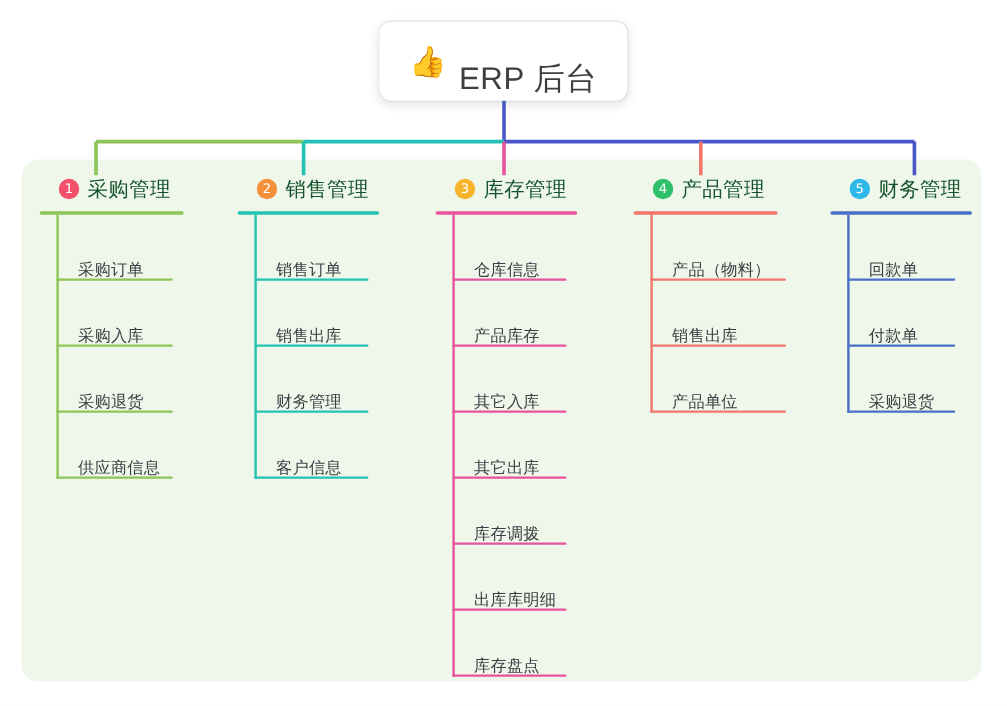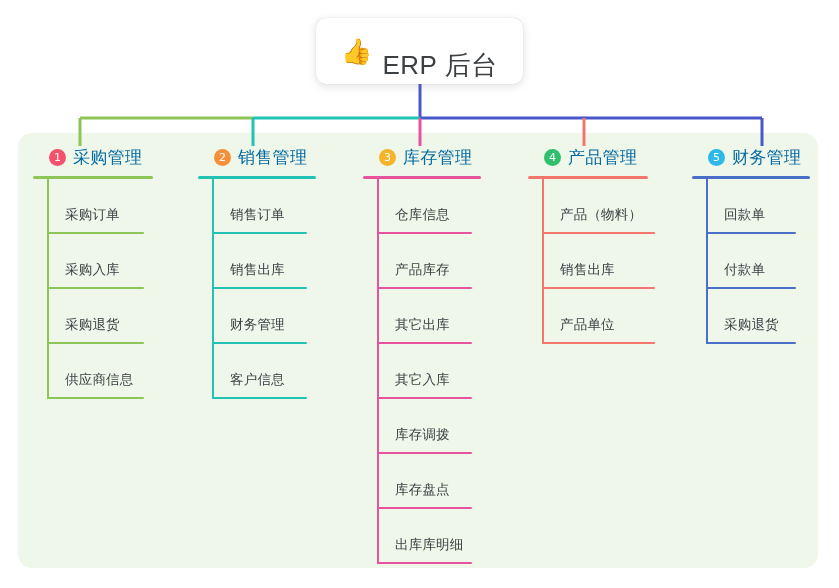--- a/index.html
+++ b/index.html
@@ -90,21 +90,21 @@
     border-radius: 50%;
     color: #ffffff;
     font-size: 11px;
     line-height: 17px;
     text-align: center;
     font-family: "DejaVu Sans", sans-serif;
     flex: 0 0 auto;
   }
   .col-title {
     font-size: 17px;
-    color: #0369a1;
+    color: #14532d;
     letter-spacing: 0.3px;
   }
   .head-rule {
     height: 3px;
     margin-top: 7px;
     border-radius: 2px;
   }
 
   
   .leaves {
@@ -120,21 +120,21 @@
     width: 2px;
   }
   .leaf {
     position: relative;
     height: 55px;
     box-sizing: border-box;
   }
   .leaf-text {
     position: absolute;
     left: 18px;
-    bottom: 10px;
+    bottom: 0;
     font-size: 13.5px;
     color: #3a3f44;
     white-space: nowrap;
     letter-spacing: 0.2px;
   }
   .leaf-rule {
     position: absolute;
     left: 0;
     bottom: 0;
     height: 2px;
@@ -228,37 +228,37 @@
           <div class="spine" style="background: rgb(232, 83, 158);"></div>
           <div class="leaf">
             <span class="leaf-text">仓库信息</span>
             <div class="leaf-rule" style="background: rgb(232, 83, 158); width: 95px;"></div>
           </div>
           <div class="leaf">
             <span class="leaf-text">产品库存</span>
             <div class="leaf-rule" style="background: rgb(232, 83, 158); width: 95px;"></div>
           </div>
           <div class="leaf">
+            <span class="leaf-text">其它入库</span>
+            <div class="leaf-rule" style="background: rgb(232, 83, 158); width: 95px;"></div>
+          </div>
+          <div class="leaf">
             <span class="leaf-text">其它出库</span>
             <div class="leaf-rule" style="background: rgb(232, 83, 158); width: 95px;"></div>
           </div>
           <div class="leaf">
-            <span class="leaf-text">其它入库</span>
-            <div class="leaf-rule" style="background: rgb(232, 83, 158); width: 95px;"></div>
-          </div>
-          <div class="leaf">
             <span class="leaf-text">库存调拨</span>
             <div class="leaf-rule" style="background: rgb(232, 83, 158); width: 95px;"></div>
           </div>
           <div class="leaf">
+            <span class="leaf-text">出库库明细</span>
+            <div class="leaf-rule" style="background: rgb(232, 83, 158); width: 95px;"></div>
+          </div>
+          <div class="leaf">
             <span class="leaf-text">库存盘点</span>
-            <div class="leaf-rule" style="background: rgb(232, 83, 158); width: 95px;"></div>
-          </div>
-          <div class="leaf">
-            <span class="leaf-text">出库库明细</span>
             <div class="leaf-rule" style="background: rgb(232, 83, 158); width: 95px;"></div>
           </div>
         </div>
       </div>
       <div class="col" style="left: 528px; width: 160px;">
         <div class="col-head">
           <span class="badge" style="background: rgb(46, 192, 106);">4</span>
           <span class="col-title">产品管理</span>
         </div>
         <div class="head-rule" style="background: rgb(242, 118, 108); width: 120px;"></div>

